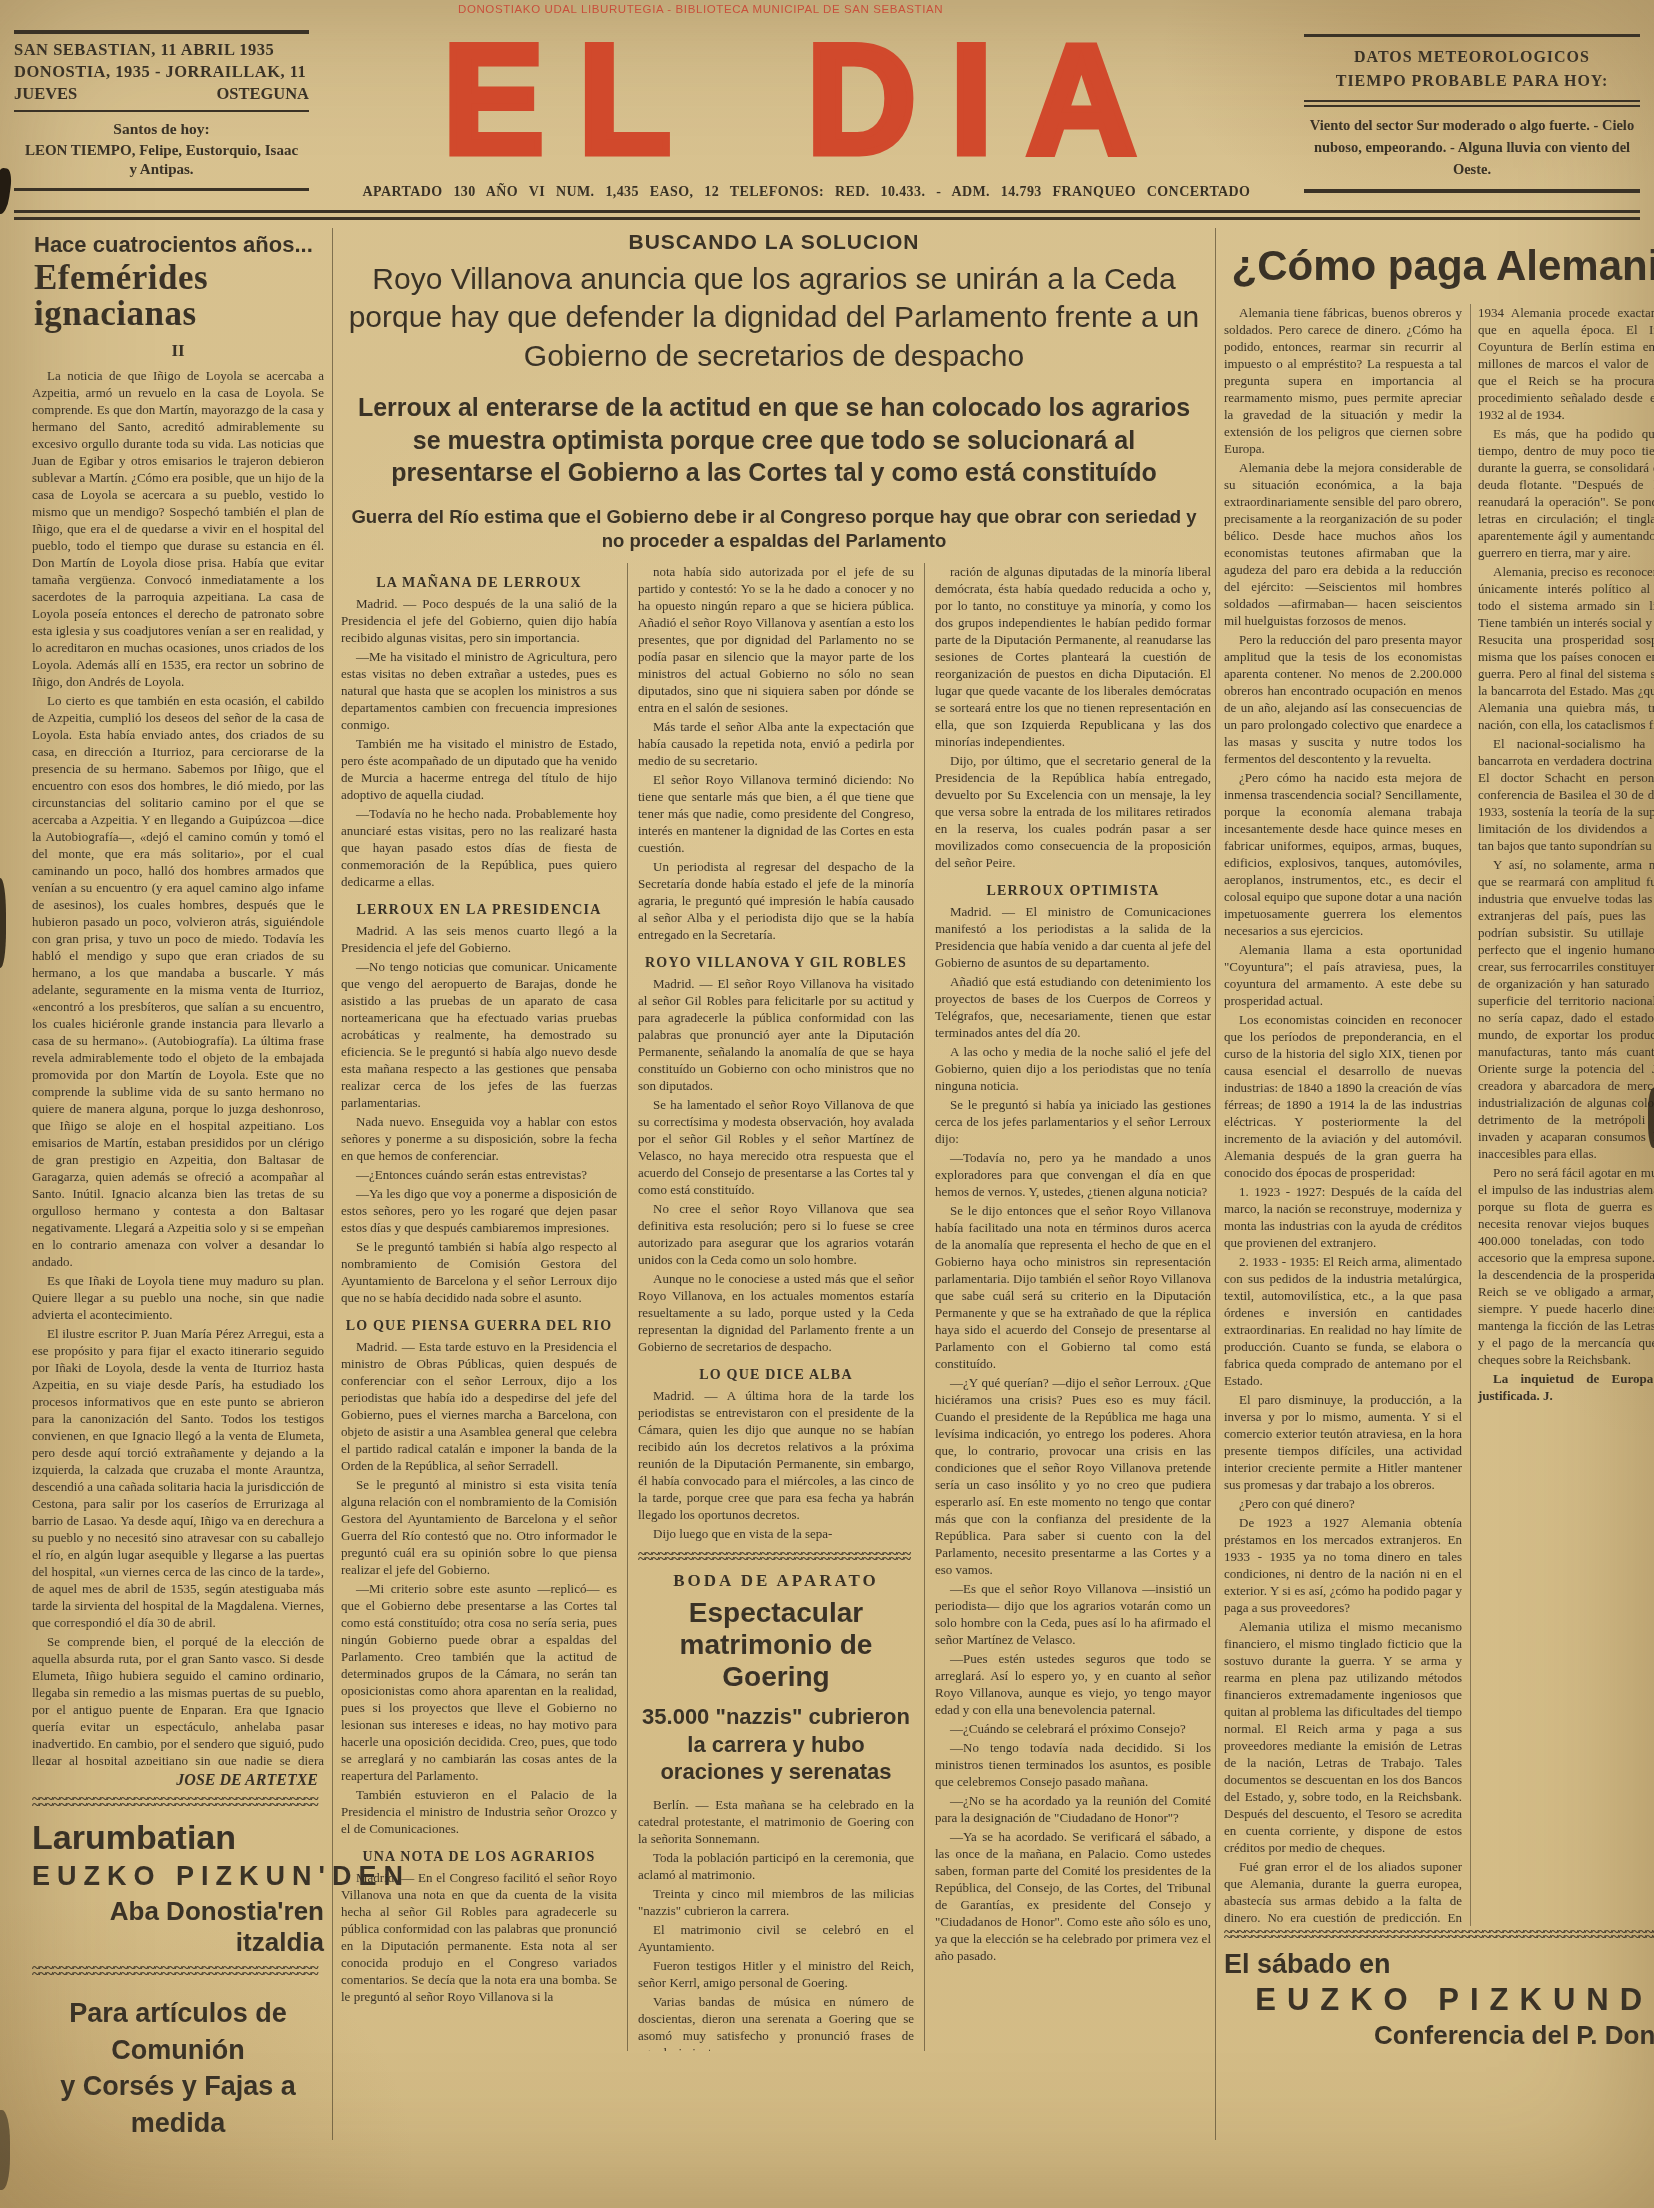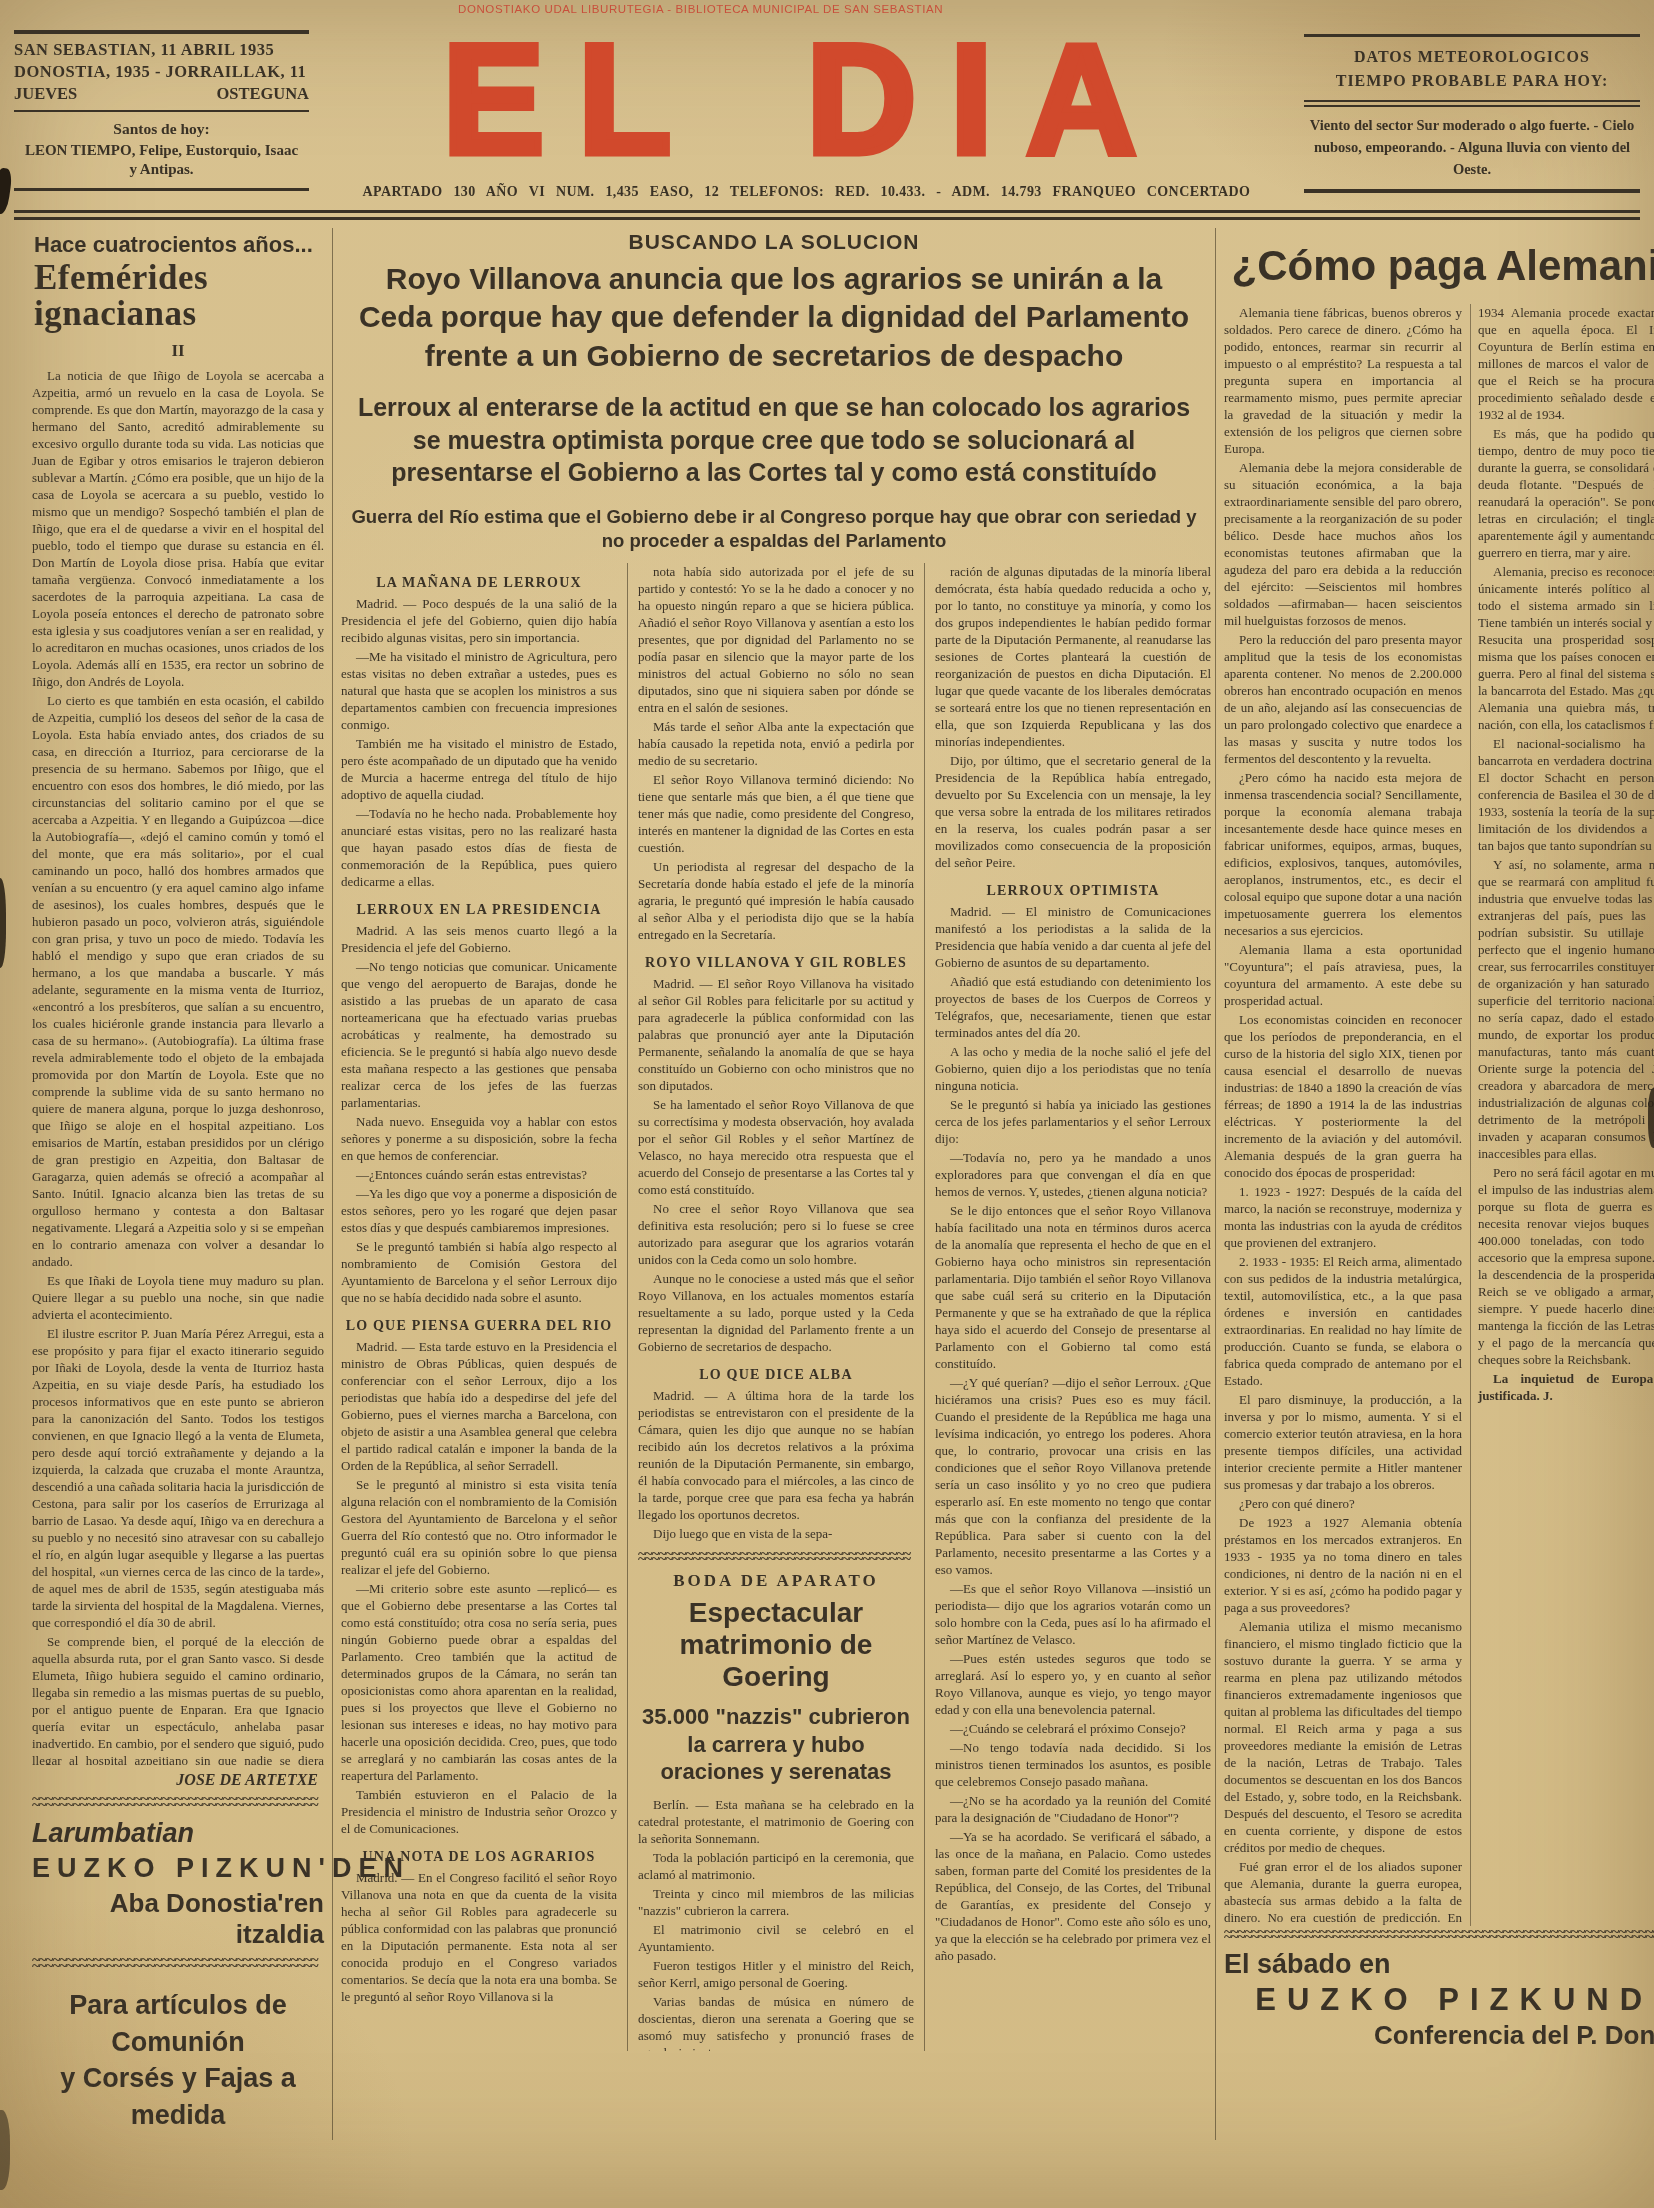--- a/index.html
+++ b/index.html
@@ -80,30 +80,30 @@
   .body{font-size:13px;line-height:17px;text-align:justify;}
   .body p{margin:0 0 2px 0;text-indent:15px;}
   .subhead{font-size:14px;font-weight:bold;text-align:center;letter-spacing:1.2px;margin:11px 0 4px 0;}
   .left-body{height:1398px;overflow:hidden;}
   .signature{text-align:right;font-weight:bold;font-style:italic;font-size:16px;margin:6px 6px 8px 0;}
 
   .wavy{height:11px;line-height:5.5px;overflow:hidden;color:#45false;color:#473d2c;font-size:15px;font-weight:bold;letter-spacing:-1px;word-break:break-all;margin:4px 0;}
   .wavy::before{content:"~~~~~~~~~~~~~~~~~~~~~~~~~~~~~~~~~~~~~~~~~~~~~~~~~~~~~~~~~~~~~~~~~~~~~~~~~~~~~~~~~~~~~~~~~~~~~~~~~~~~~~~~~~~~~~~~~~~~~~~~~~~~~~~~~~~~~~~~~~~~~~~~~~~~~~~~~~~~~~~~~~~~";}
 
   .ad1{padding:6px 0 4px 0;font-family:"Liberation Sans", sans-serif;font-weight:bold;}
-  .ad1 .l1{font-size:27px;text-align:left;font-style:italic;}
+  .ad1 .l1{font-size:34px;text-align:left;}
   .ad1 .l2{font-size:27px;letter-spacing:7px;text-align:center;margin-top:4px;white-space:nowrap;}
   .ad1 .l3{font-size:26px;text-align:right;margin-top:4px;}
   .ad2{padding-top:14px;font-family:"Liberation Sans", sans-serif;font-weight:bold;text-align:center;}
   .ad2 .l1,.ad2 .l2{font-size:27px;line-height:1.35;}
 
   
   .middle{width:866px;flex:none;}
   .kicker-c{font-family:"Liberation Sans", sans-serif;font-weight:bold;font-size:21px;text-align:center;letter-spacing:1px;margin:2px 0 6px 0;}
-  .headline{font-family:"Liberation Sans", sans-serif;font-weight:bold;font-size:30px;line-height:1.28;text-align:center;margin:0 6px;}
+  .headline{font-family:"Liberation Sans", sans-serif;font-weight:normal;font-size:30px;line-height:1.28;text-align:center;margin:0 6px;}
   .subheadline{font-family:"Liberation Sans", sans-serif;font-weight:bold;font-size:25px;line-height:1.3;text-align:center;margin:16px 14px 0 14px;}
   .deck{font-family:"Liberation Sans", sans-serif;font-weight:bold;font-size:18.5px;line-height:1.3;text-align:center;margin:16px 4px 10px 4px;}
   .mid-cols{display:flex;margin-top:4px;}
   .mid-col{width:276px;flex:none;height:1488px;overflow:hidden;}
   .mid-col + .mid-col{border-left:1px solid rgba(55,45,28,.55);padding-left:10px;margin-left:10px;}
 
   .boda{margin-top:10px;}
   .boda-kicker{font-size:17px;font-weight:bold;text-align:center;letter-spacing:3px;margin:8px 0 6px 0;}
   .boda-title{font-family:"Liberation Sans", sans-serif;font-weight:bold;font-size:28px;line-height:1.15;text-align:center;margin-bottom:10px;}
   .boda-sub{font-family:"Liberation Sans", sans-serif;font-weight:bold;font-size:22px;line-height:1.25;text-align:center;margin-bottom:10px;}

